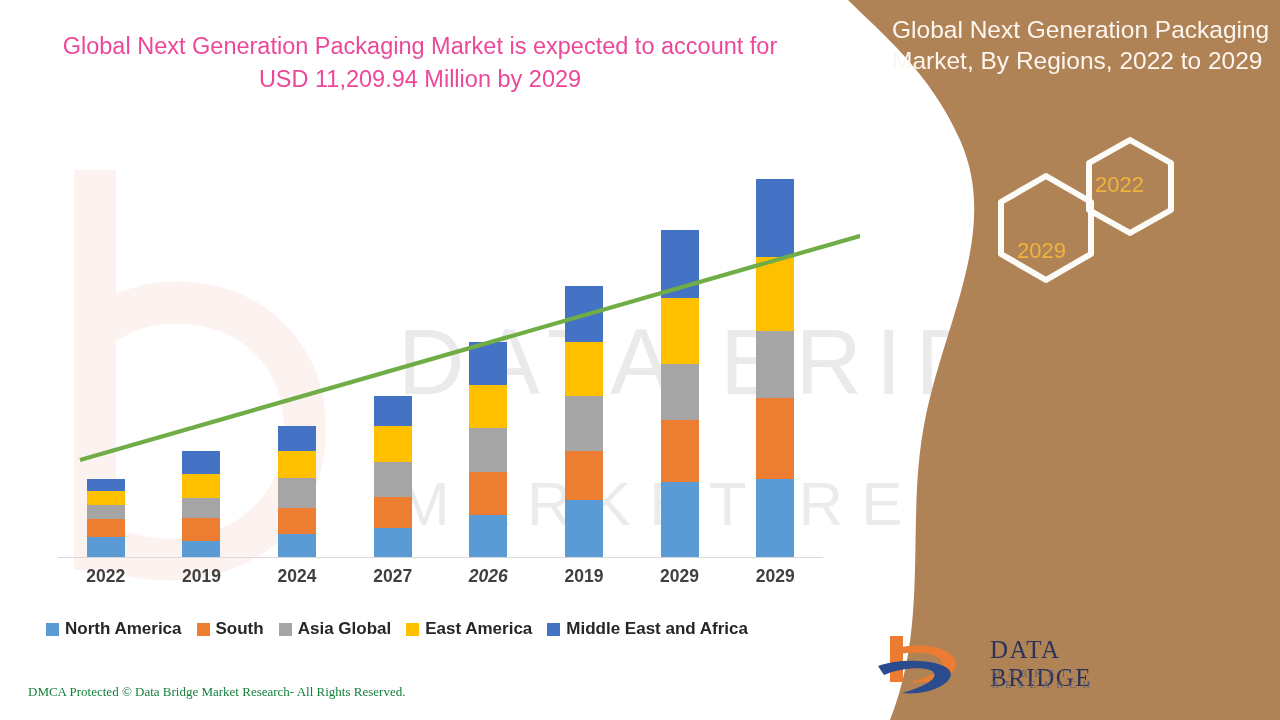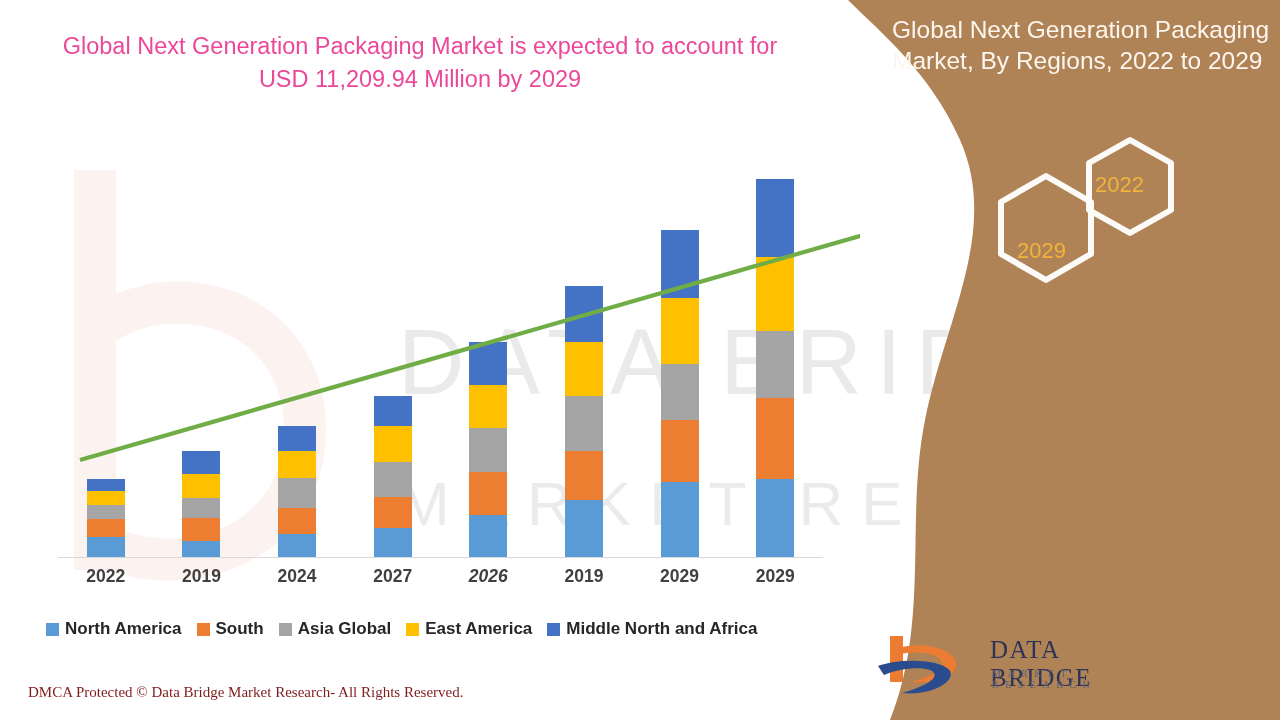--- a/index.html
+++ b/index.html
@@ -178,22 +178,22 @@
   }
   .leg-item { display: flex; align-items: center; gap: 6px; }
   .leg-swatch { width: 13px; height: 13px; display: inline-block; }
   .leg-text { font-size: 17px; font-weight: bold; color: #262626; white-space: nowrap; }
 
   
   .footer-left {
     position: absolute;
     left: 28px; top: 684px;
     font-family: "Liberation Serif", serif;
-    font-size: 15px;
-    color: #7f1d1d;
+    font-size: 13px;
+    color: #15803d;
     z-index: 4;
   }
   .footer-right {
     position: absolute;
     left: 460px; top: 686px;
     font-family: "Liberation Serif", serif;
     font-size: 11.5px;
     color: #1a1a1a;
     z-index: 4;
   }
@@ -321,21 +321,21 @@
       <div class="leg-item">
         <span class="leg-swatch" style="background: rgb(165, 165, 165);"></span>
         <span class="leg-text">Asia Global</span>
       </div>
       <div class="leg-item">
         <span class="leg-swatch" style="background: rgb(255, 192, 0);"></span>
         <span class="leg-text">East America</span>
       </div>
       <div class="leg-item">
         <span class="leg-swatch" style="background: rgb(68, 114, 196);"></span>
-        <span class="leg-text">Middle North and Africa</span>
+        <span class="leg-text">Middle East and Africa</span>
       </div>
     </div>
 
   <div class="footer-left">DMCA Protected © Data Bridge Market Research- All Rights Reserved.</div>
 
   <div class="panel">
     <svg width="1280" height="720" viewBox="0 0 1280 720">
       <path id="panel-path" d="M848,0 L1280,0 L1280,720 L890,720
                C 930,620 905,520 925,420
                C 945,320 1000,230 960,140

